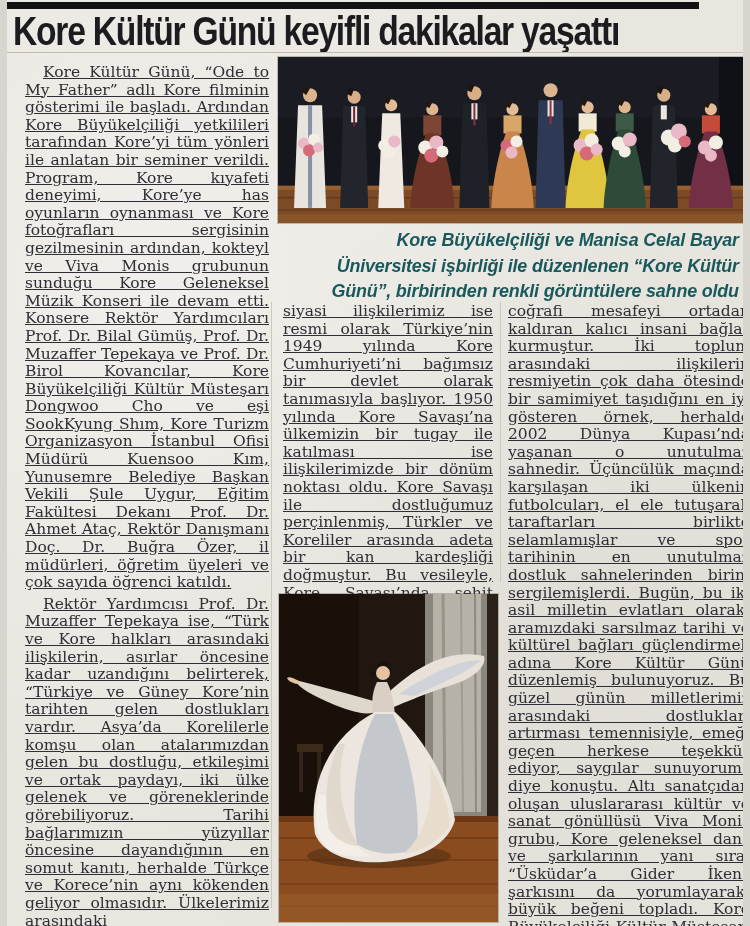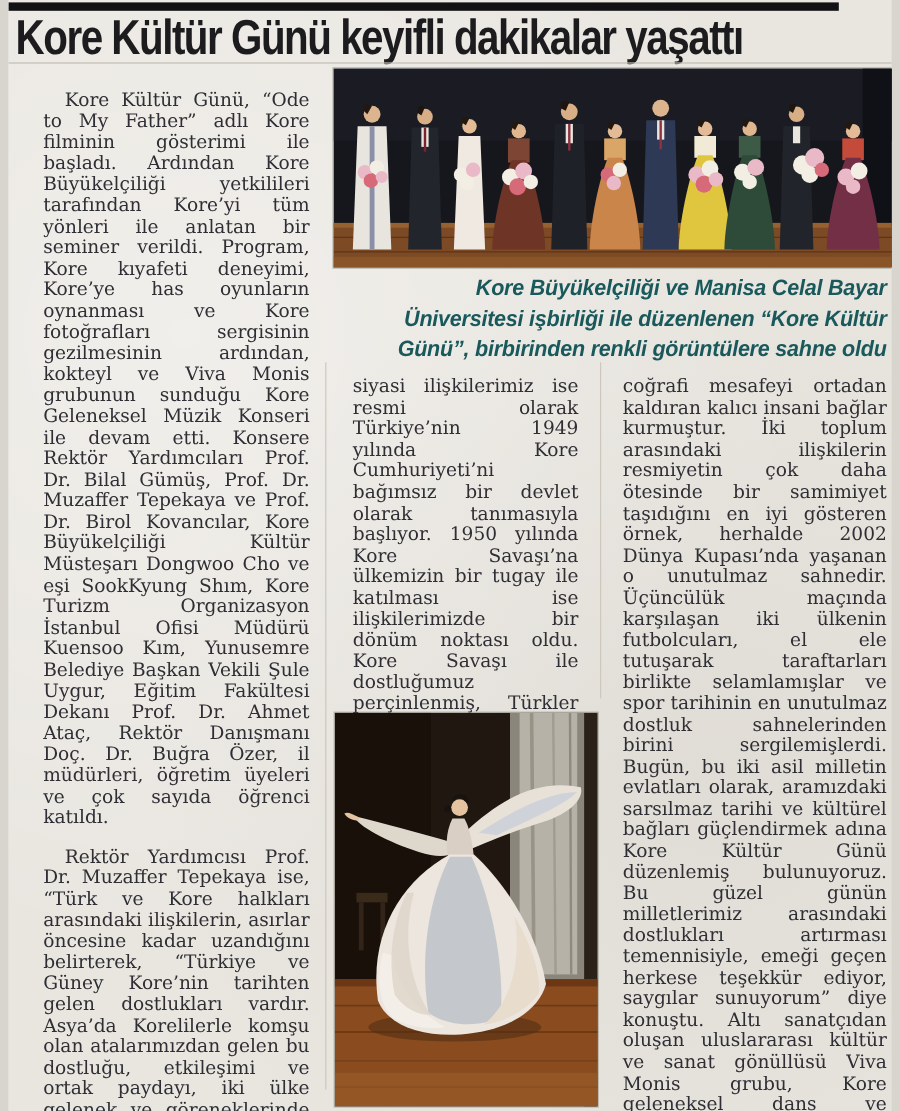--- a/index.html
+++ b/index.html
@@ -17,21 +17,21 @@
     font-family:"Liberation Sans", sans-serif;font-weight:bold;
     font-size:41px;letter-spacing:-1.5px;color:#1c1c1f;
     white-space:nowrap;transform:scaleX(.82);transform-origin:left top;
   }
   .head-underline{position:absolute;left:0;top:52px;width:750px;height:1px;background:#c2bcb1;}
 
   .body-text{
     font-size:15.5px;line-height:17.6px;color:#2e2e34;
     text-align:justify;text-justify:inter-word;
   }
-  .body-text p{margin:15px;}
+  .body-text p{margin:4px;text-decoration:underline;}
   .body-text p.indent{text-indent:18px;}
 
   .col1{position:absolute;left:14px;top:60px;width:252px;}
   .col2-text{position:absolute;left:272px;top:299px;width:218px;}
   .col3-text{position:absolute;left:497px;top:299px;width:250px;}
 
   .col-rule{position:absolute;top:302px;width:1px;background:#cdc7bc;}
   .col-rule.r1{left:264px;height:606px;}
   .col-rule.r2{left:493px;height:280px;}
 

